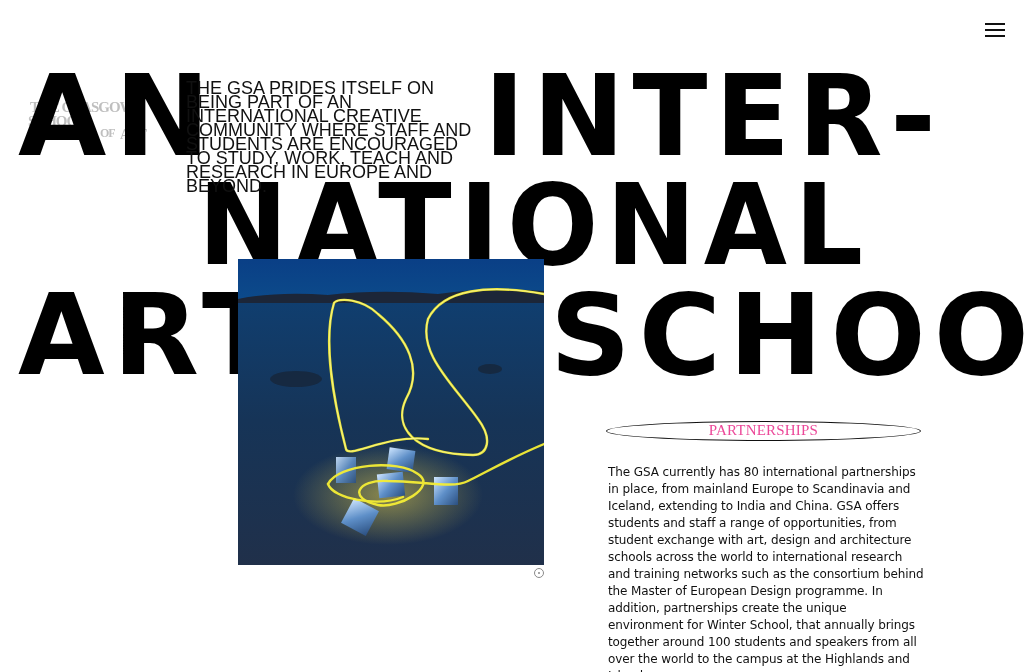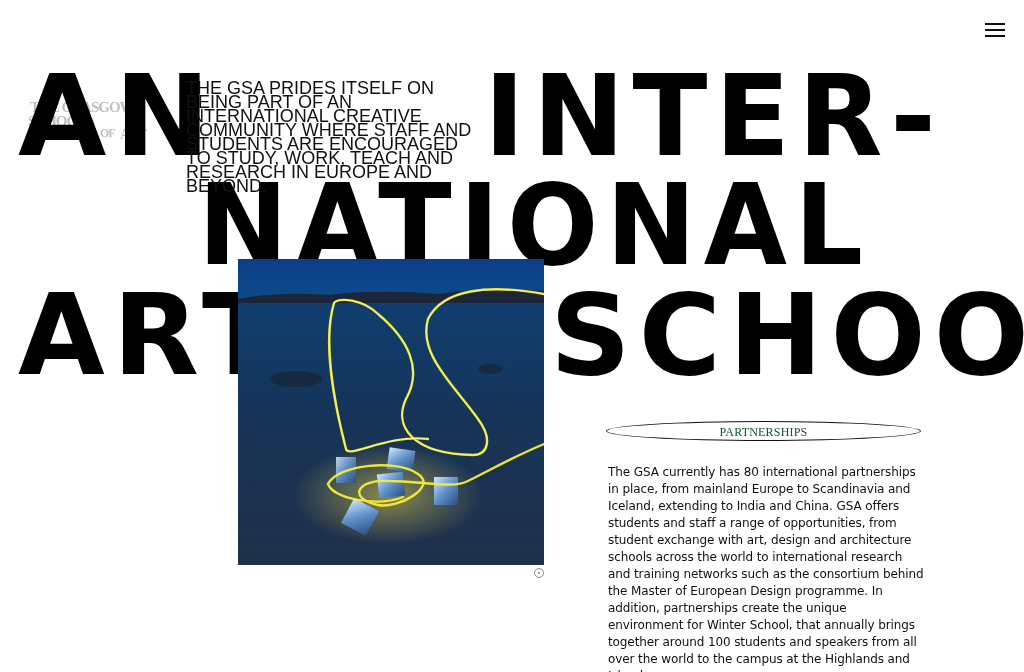--- a/index.html
+++ b/index.html
@@ -52,22 +52,22 @@
     position: absolute; left: 534px; top: 568px; width: 10px; height: 10px;
     border: 1px solid #8a8a8a; border-radius: 50%; z-index: 3; cursor: pointer;
   }
   .image-credit-icon::after {
     content: ""; position: absolute; left: 3px; top: 3px; width: 2px; height: 2px; background: #8a8a8a; border-radius: 50%;
   }
 
   .section-tag {
     position: absolute; left: 606px; top: 421px; width: 315px; height: 20px;
     border: 1.2px solid #111; border-radius: 50%;
-    display: flex; align-items: flex-end; justify-content: center;
-    font-family: "Liberation Serif", serif; font-size: 12px; letter-spacing: 0.2px; color: #14532d;
+    display: flex; align-items: flex-start; justify-content: center;
+    font-family: "Liberation Serif", serif; font-size: 15px; letter-spacing: 0.2px; color: #ec4899;
   }
 
   .body-text {
     position: absolute; left: 608px; top: 456px; width: 316px;
     font-family: "DejaVu Sans", sans-serif; font-size: 12px; line-height: 17px; color: #111;
     letter-spacing: -0.1px;
     margin-top: 8px;
   }
 </style>
 </head>

